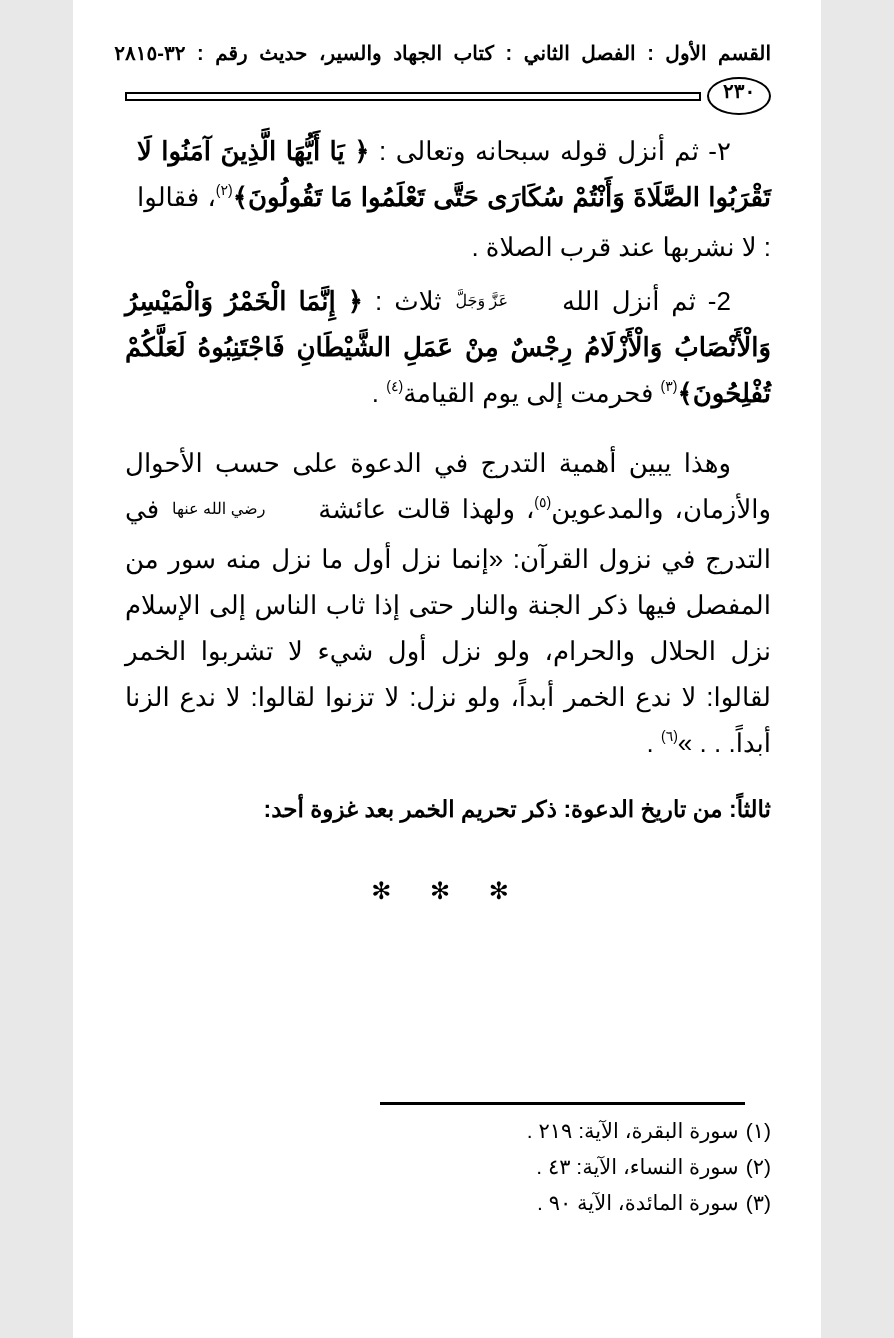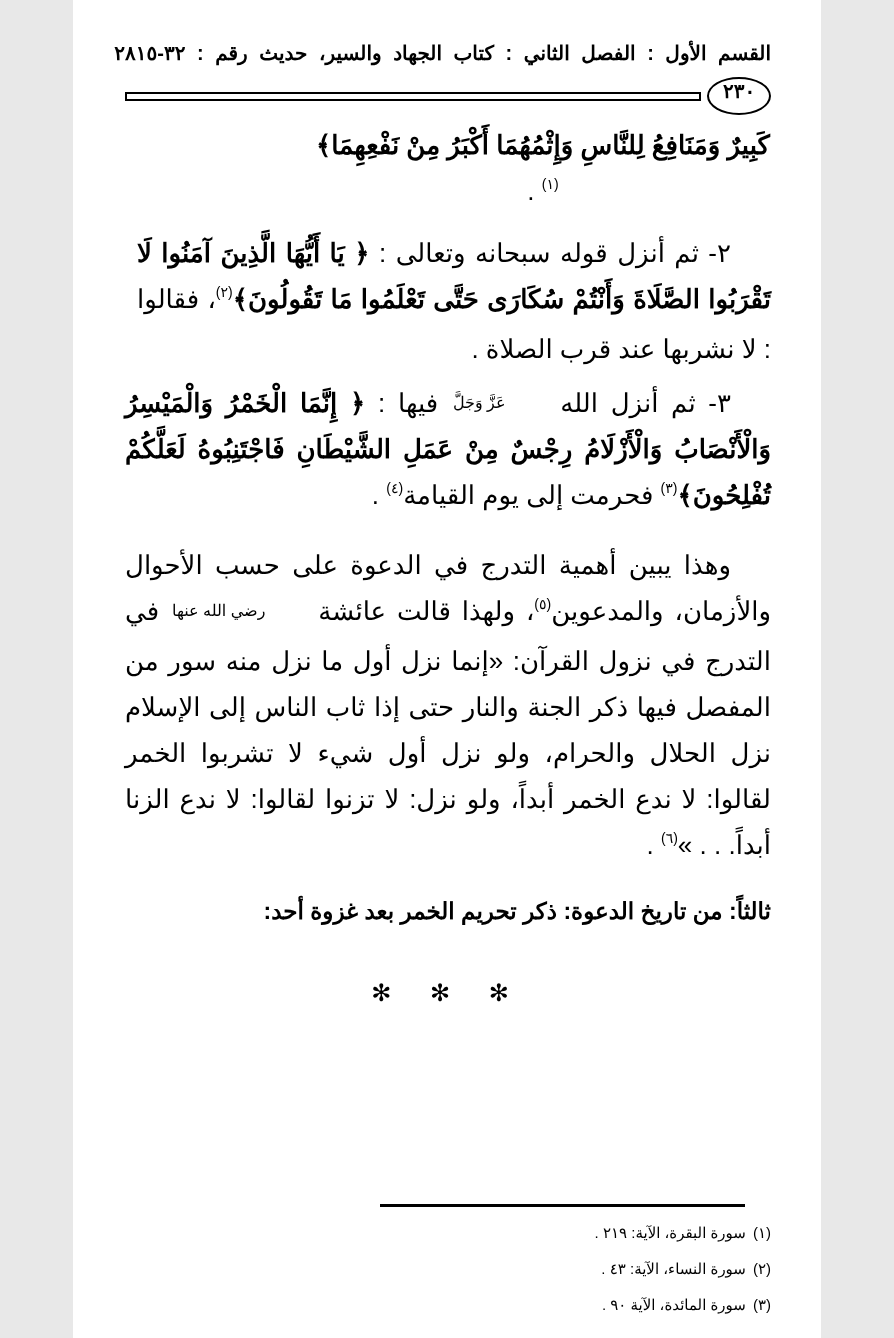--- a/index.html
+++ b/index.html
@@ -86,21 +86,21 @@
   
   .footnote-area{margin-top:196px;}
   .footnote-divider{
     width:365px;
     height:3px;
     background:#000;
     margin-right:26px;
   }
   .footnote-list{margin-top:8px;}
   .footnote{
-    font-size:15px;
+    font-size:21px;
     line-height:36px;
     text-align:right;
     white-space:nowrap;
   }
   .fn-num{margin-left:7px;}
 </style>
 </head>
 <body>
 
 <div class="page">
@@ -109,25 +109,24 @@
 
   <div class="rule-row">
     <div class="page-badge">
       <span>٢٣٠</span>
     </div>
     <div class="double-rule"></div>
   </div>
 
   <div class="bodytext">
 
-    <p class="para p-verse-cont"><span class="verse">كَبِيرٌ وَمَنَافِعُ لِلنَّاسِ وَإِثْمُهُمَا أَكْبَرُ مِنْ نَفْعِهِمَا﴾</span><span class="sup">(١)</span><span> .</span></p>
 
     <p class="para p-item2"><span>٢- ثم أنزل قوله سبحانه وتعالى : </span><span class="verse">﴿ يَا أَيُّهَا الَّذِينَ آمَنُوا لَا تَقْرَبُوا الصَّلَاةَ وَأَنْتُمْ سُكَارَى حَتَّى تَعْلَمُوا مَا تَقُولُونَ﴾</span><span class="sup">(٢)</span><span>، فقالوا : لا نشربها عند قرب الصلاة .</span></p>
 
-    <p class="para p-item3"><span>٣- ثم أنزل الله </span><span class="hon">عَزَّ وَجَلَّ</span><span> فيها : </span><span class="verse">﴿ إِنَّمَا الْخَمْرُ وَالْمَيْسِرُ وَالْأَنْصَابُ وَالْأَزْلَامُ رِجْسٌ مِنْ عَمَلِ الشَّيْطَانِ فَاجْتَنِبُوهُ لَعَلَّكُمْ تُفْلِحُونَ﴾</span><span class="sup">(٣)</span><span> فحرمت إلى يوم القيامة</span><span class="sup">(٤)</span><span> .</span></p>
+    <p class="para p-item3"><span>2- ثم أنزل الله </span><span class="hon">عَزَّ وَجَلَّ</span><span> ثلاث : </span><span class="verse">﴿ إِنَّمَا الْخَمْرُ وَالْمَيْسِرُ وَالْأَنْصَابُ وَالْأَزْلَامُ رِجْسٌ مِنْ عَمَلِ الشَّيْطَانِ فَاجْتَنِبُوهُ لَعَلَّكُمْ تُفْلِحُونَ﴾</span><span class="sup">(٣)</span><span> فحرمت إلى يوم القيامة</span><span class="sup">(٤)</span><span> .</span></p>
 
     <p class="para p-tadarruj"><span>وهذا يبين أهمية التدرج في الدعوة على حسب الأحوال والأزمان، والمدعوين</span><span class="sup">(٥)</span><span>، ولهذا قالت عائشة </span><span class="hon">رضي الله عنها</span><span> في التدرج في نزول القرآن: «إنما نزل أول ما نزل منه سور من المفصل فيها ذكر الجنة والنار حتى إذا ثاب الناس إلى الإسلام نزل الحلال والحرام، ولو نزل أول شيء لا تشربوا الخمر لقالوا: لا ندع الخمر أبداً، ولو نزل: لا تزنوا لقالوا: لا ندع الزنا أبداً. . . »</span><span class="sup">(٦)</span><span> .</span></p>
 
     <h2 class="section-heading">ثالثاً: من تاريخ الدعوة: ذكر تحريم الخمر بعد غزوة أحد:</h2>
 
 
     <div class="asterisk-sep">✻ ✻ ✻</div>
   </div>
 
   <div class="footnote-area">

